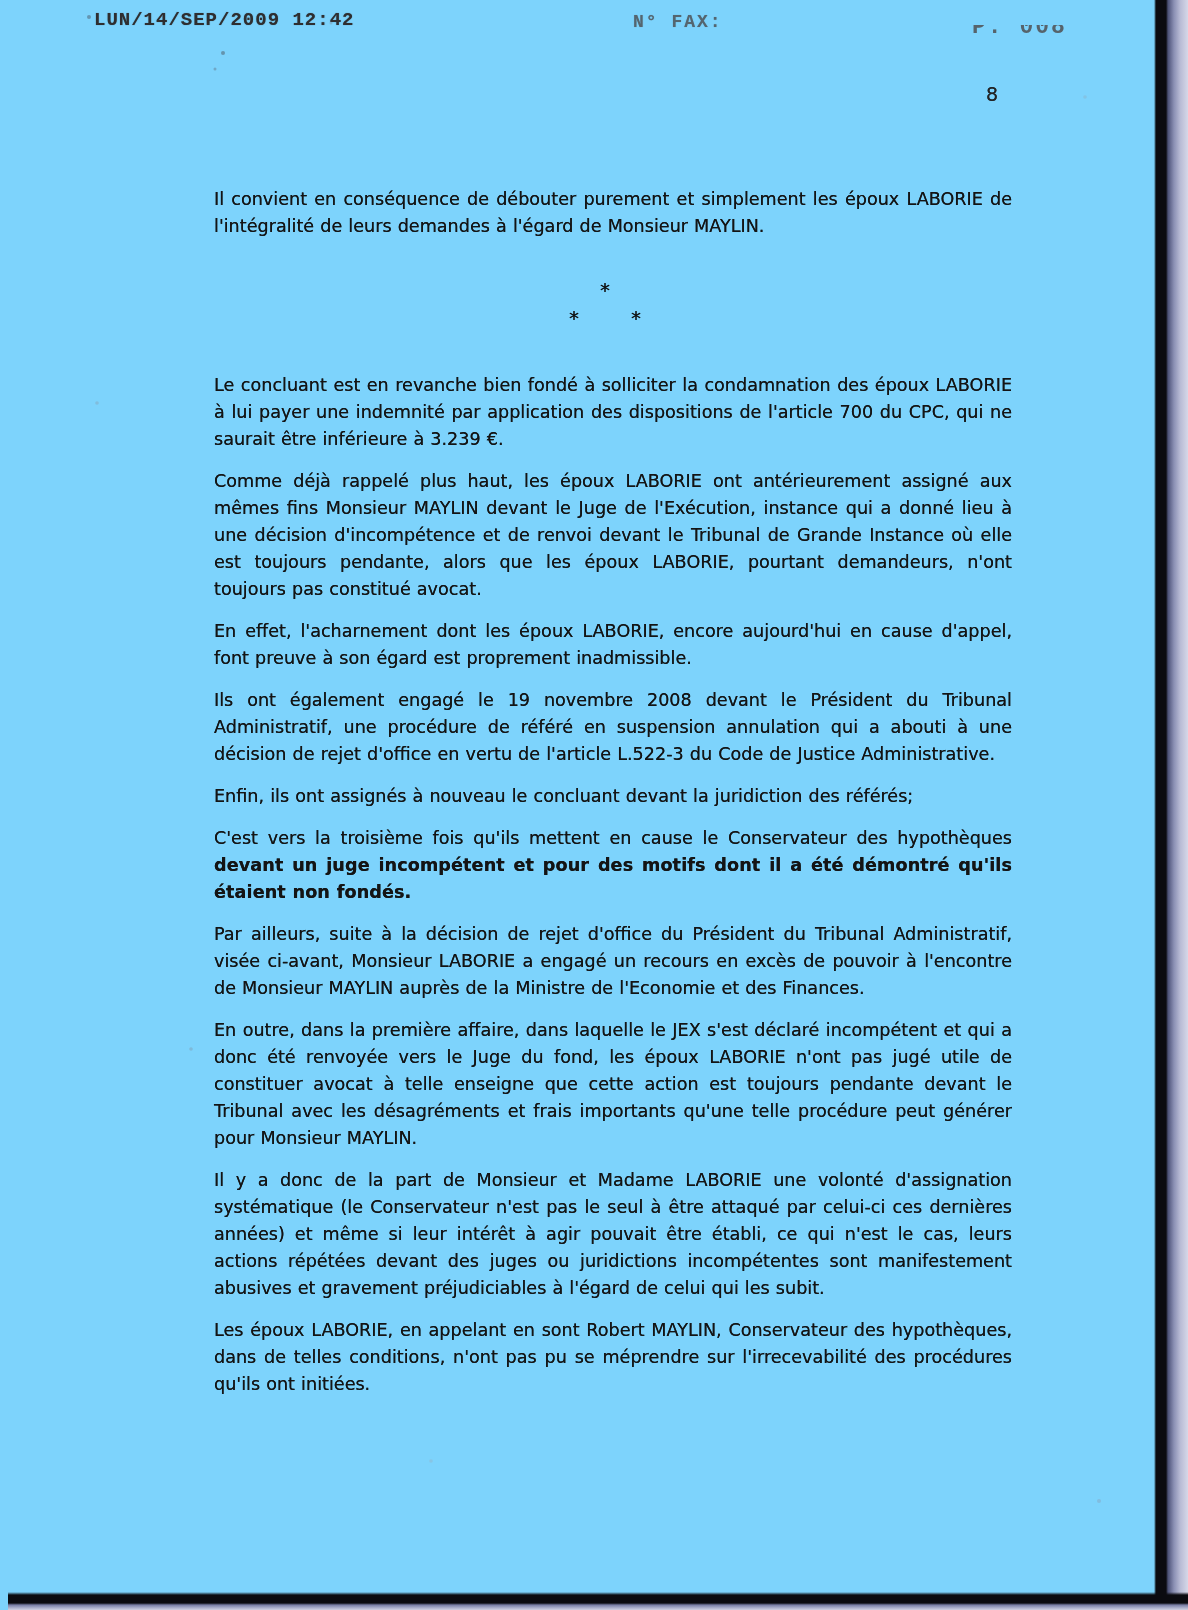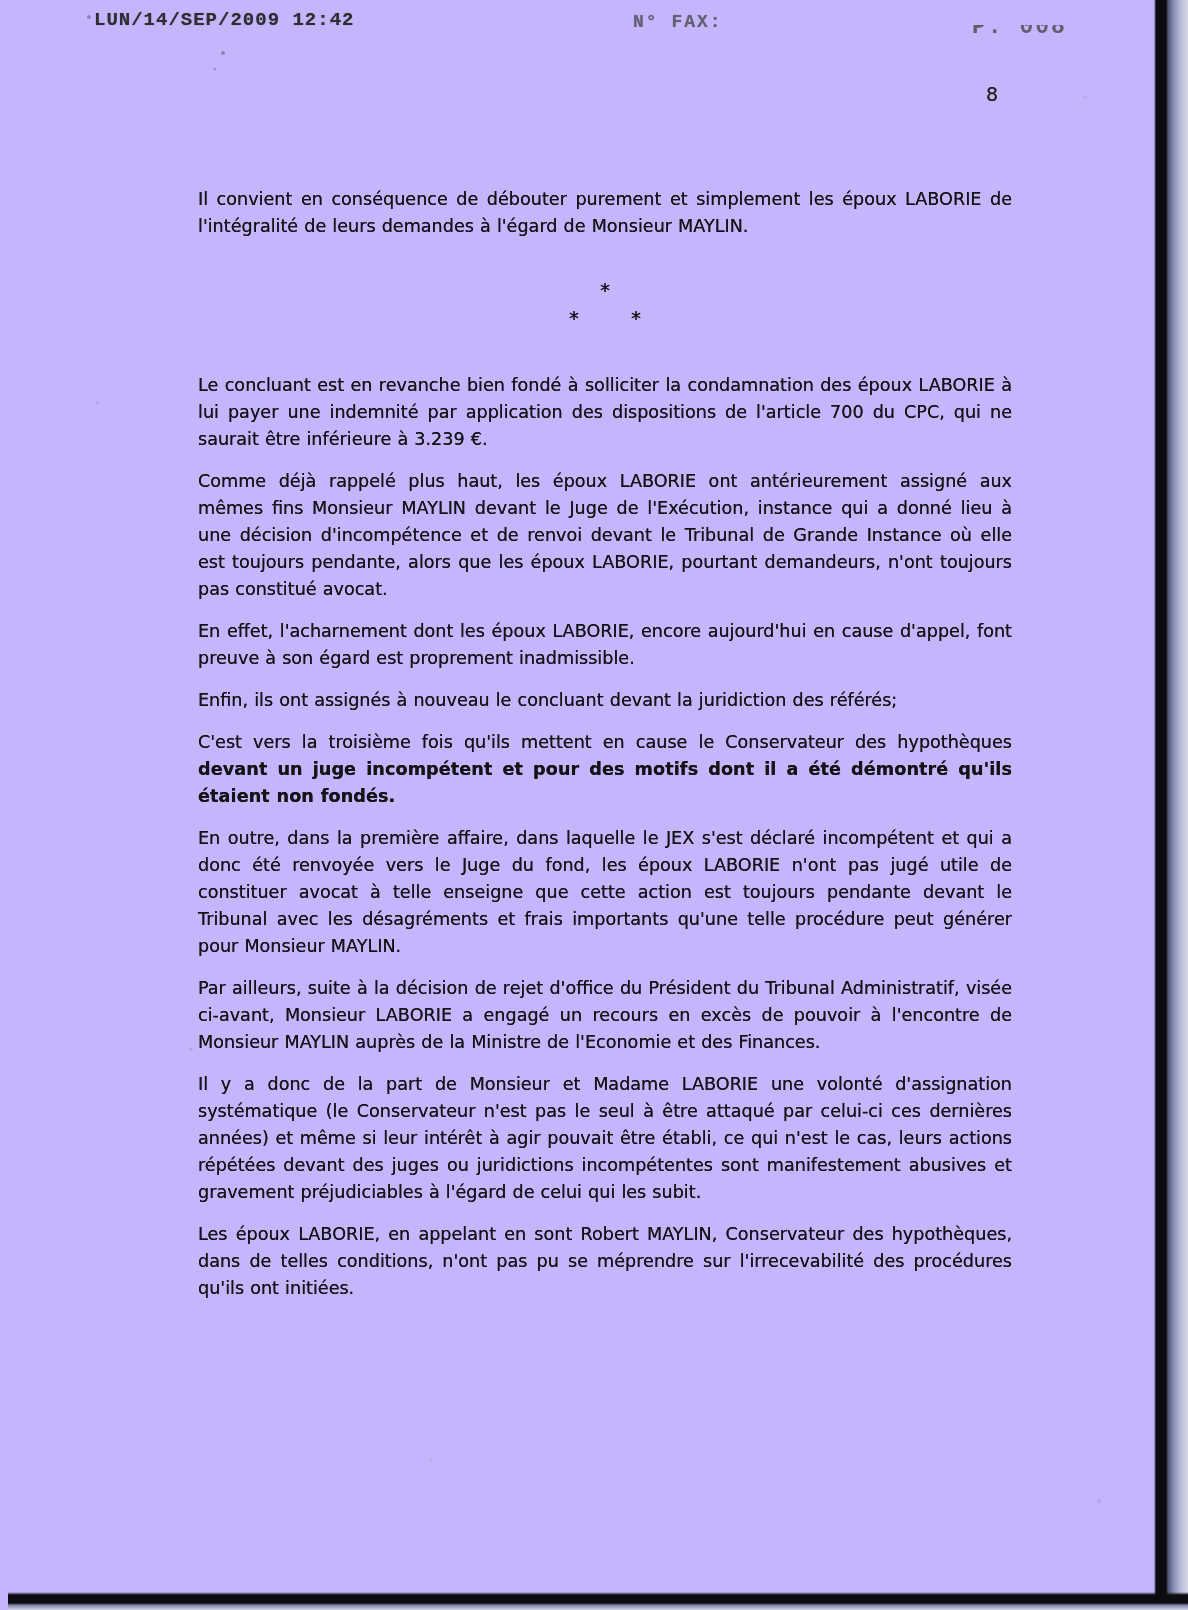--- a/index.html
+++ b/index.html
@@ -4,21 +4,21 @@
 <style>
   html, body {
     margin: 0; padding: 0;
     width: 1188px; height: 1610px;
     background: #fbfbfc;
     overflow: hidden;
     position: relative;
   }
   .page {
     position: absolute; inset: 0;
-    background: #c4b5fd;
+    background: #7dd3fc;
     font-family: "DejaVu Sans", sans-serif;
     color: #161616;
   }
   
   .edge-right {
     position: absolute; top: 0; right: 0; bottom: 10px; width: 38px;
     background: linear-gradient(to right,
       rgba(253,253,253,0) 0px, rgba(253,253,253,0) 4px,
       #0b0b10 6px, #0b0b10 16px,
       #4d5278 18px, #8b90b4 24px, #b7bad4 30px, #d6d8e8 38px);
@@ -59,21 +59,21 @@
   }
   
   .content {
     position: absolute; left: 198px; top: 186px; width: 814px;
     font-size: 17.6px; line-height: 27px;
     text-align: justify; text-justify: inter-word;
     color: #141414;
     text-shadow: 0 0 .45px rgba(10,10,10,.85);
     word-spacing: .5px;
   }
-  .content p { margin: 0 0 15px 0; }
+  .content p { margin: 0 0 15px 16px; }
   .content p b { font-weight: bold; letter-spacing: .1px; }
   .separator-stars {
     text-align: center;
     margin: 36px 0 40px 0;
     font-size: 20px; line-height: 28px;
     color: #111;
   }
   .separator-stars .row2 span { display: inline-block; }
   .separator-stars .row2 .gap { width: 52px; }
   
@@ -112,26 +112,27 @@
     <div class="separator-stars">
       <div class="row1"><span>*</span></div>
       <div class="row2">
         <span>*</span><span class="gap"></span><span>*</span>
       </div>
     </div>
 
     <p>Le concluant est en revanche bien fondé à solliciter la condamnation des époux LABORIE à lui payer une indemnité par application des dispositions de l'article 700 du CPC, qui ne saurait être inférieure à 3.239 €.</p>
     <p>Comme déjà rappelé plus haut, les époux LABORIE ont antérieurement assigné aux mêmes fins Monsieur MAYLIN devant le Juge de l'Exécution, instance qui a donné lieu à une décision d'incompétence et de renvoi devant le Tribunal de Grande Instance où elle est toujours pendante, alors que les époux LABORIE, pourtant demandeurs, n'ont toujours pas constitué avocat.</p>
     <p>En effet, l'acharnement dont les époux LABORIE, encore aujourd'hui en cause d'appel, font preuve à son égard est proprement inadmissible.</p>
+    <p>Ils ont également engagé le 19 novembre 2008 devant le Président du Tribunal Administratif, une procédure de référé en suspension annulation  qui a abouti à une décision de rejet d'office en vertu de l'article L.522-3 du Code de Justice Administrative.</p>
     <p>Enfin, ils ont assignés à nouveau le concluant devant la juridiction des référés;</p>
 
     <p><span>C'est vers la troisième fois qu'ils mettent en cause le Conservateur des hypothèques </span><b>devant un juge incompétent et pour des motifs dont il a été démontré qu'ils étaient non fondés.</b></p>
 
+    <p>Par ailleurs, suite à la décision de rejet d'office du Président du Tribunal Administratif, visée ci-avant, Monsieur LABORIE a engagé un recours en excès de pouvoir à l'encontre de Monsieur MAYLIN auprès de la Ministre de l'Economie et des Finances.</p>
     <p>En outre, dans la première affaire, dans laquelle le JEX s'est déclaré incompétent et qui a donc été renvoyée vers le Juge du fond, les époux LABORIE n'ont pas jugé utile de constituer avocat à telle enseigne que cette action est toujours pendante devant le Tribunal avec les désagréments et frais importants qu'une telle procédure peut générer pour Monsieur MAYLIN.</p>
-    <p>Par ailleurs, suite à la décision de rejet d'office du Président du Tribunal Administratif, visée ci-avant, Monsieur LABORIE a engagé un recours en excès de pouvoir à l'encontre de Monsieur MAYLIN auprès de la Ministre de l'Economie et des Finances.</p>
     <p>Il y a donc de la part de Monsieur et Madame LABORIE une volonté d'assignation systématique (le Conservateur n'est pas le seul à être attaqué par celui-ci ces dernières années) et même si leur intérêt à agir pouvait être établi, ce qui n'est le cas, leurs actions répétées devant des juges ou juridictions incompétentes sont manifestement abusives et gravement préjudiciables à l'égard de celui qui les subit.</p>
     <p>Les époux LABORIE, en appelant en sont Robert MAYLIN, Conservateur des hypothèques, dans de telles conditions, n'ont pas pu se méprendre sur l'irrecevabilité des  procédures qu'ils ont initiées.</p>
 
   </div>
 
   <div class="scan-noise"></div>
   <div class="edge-right"></div>
   <div class="edge-bottom"></div>
 
 </div>

